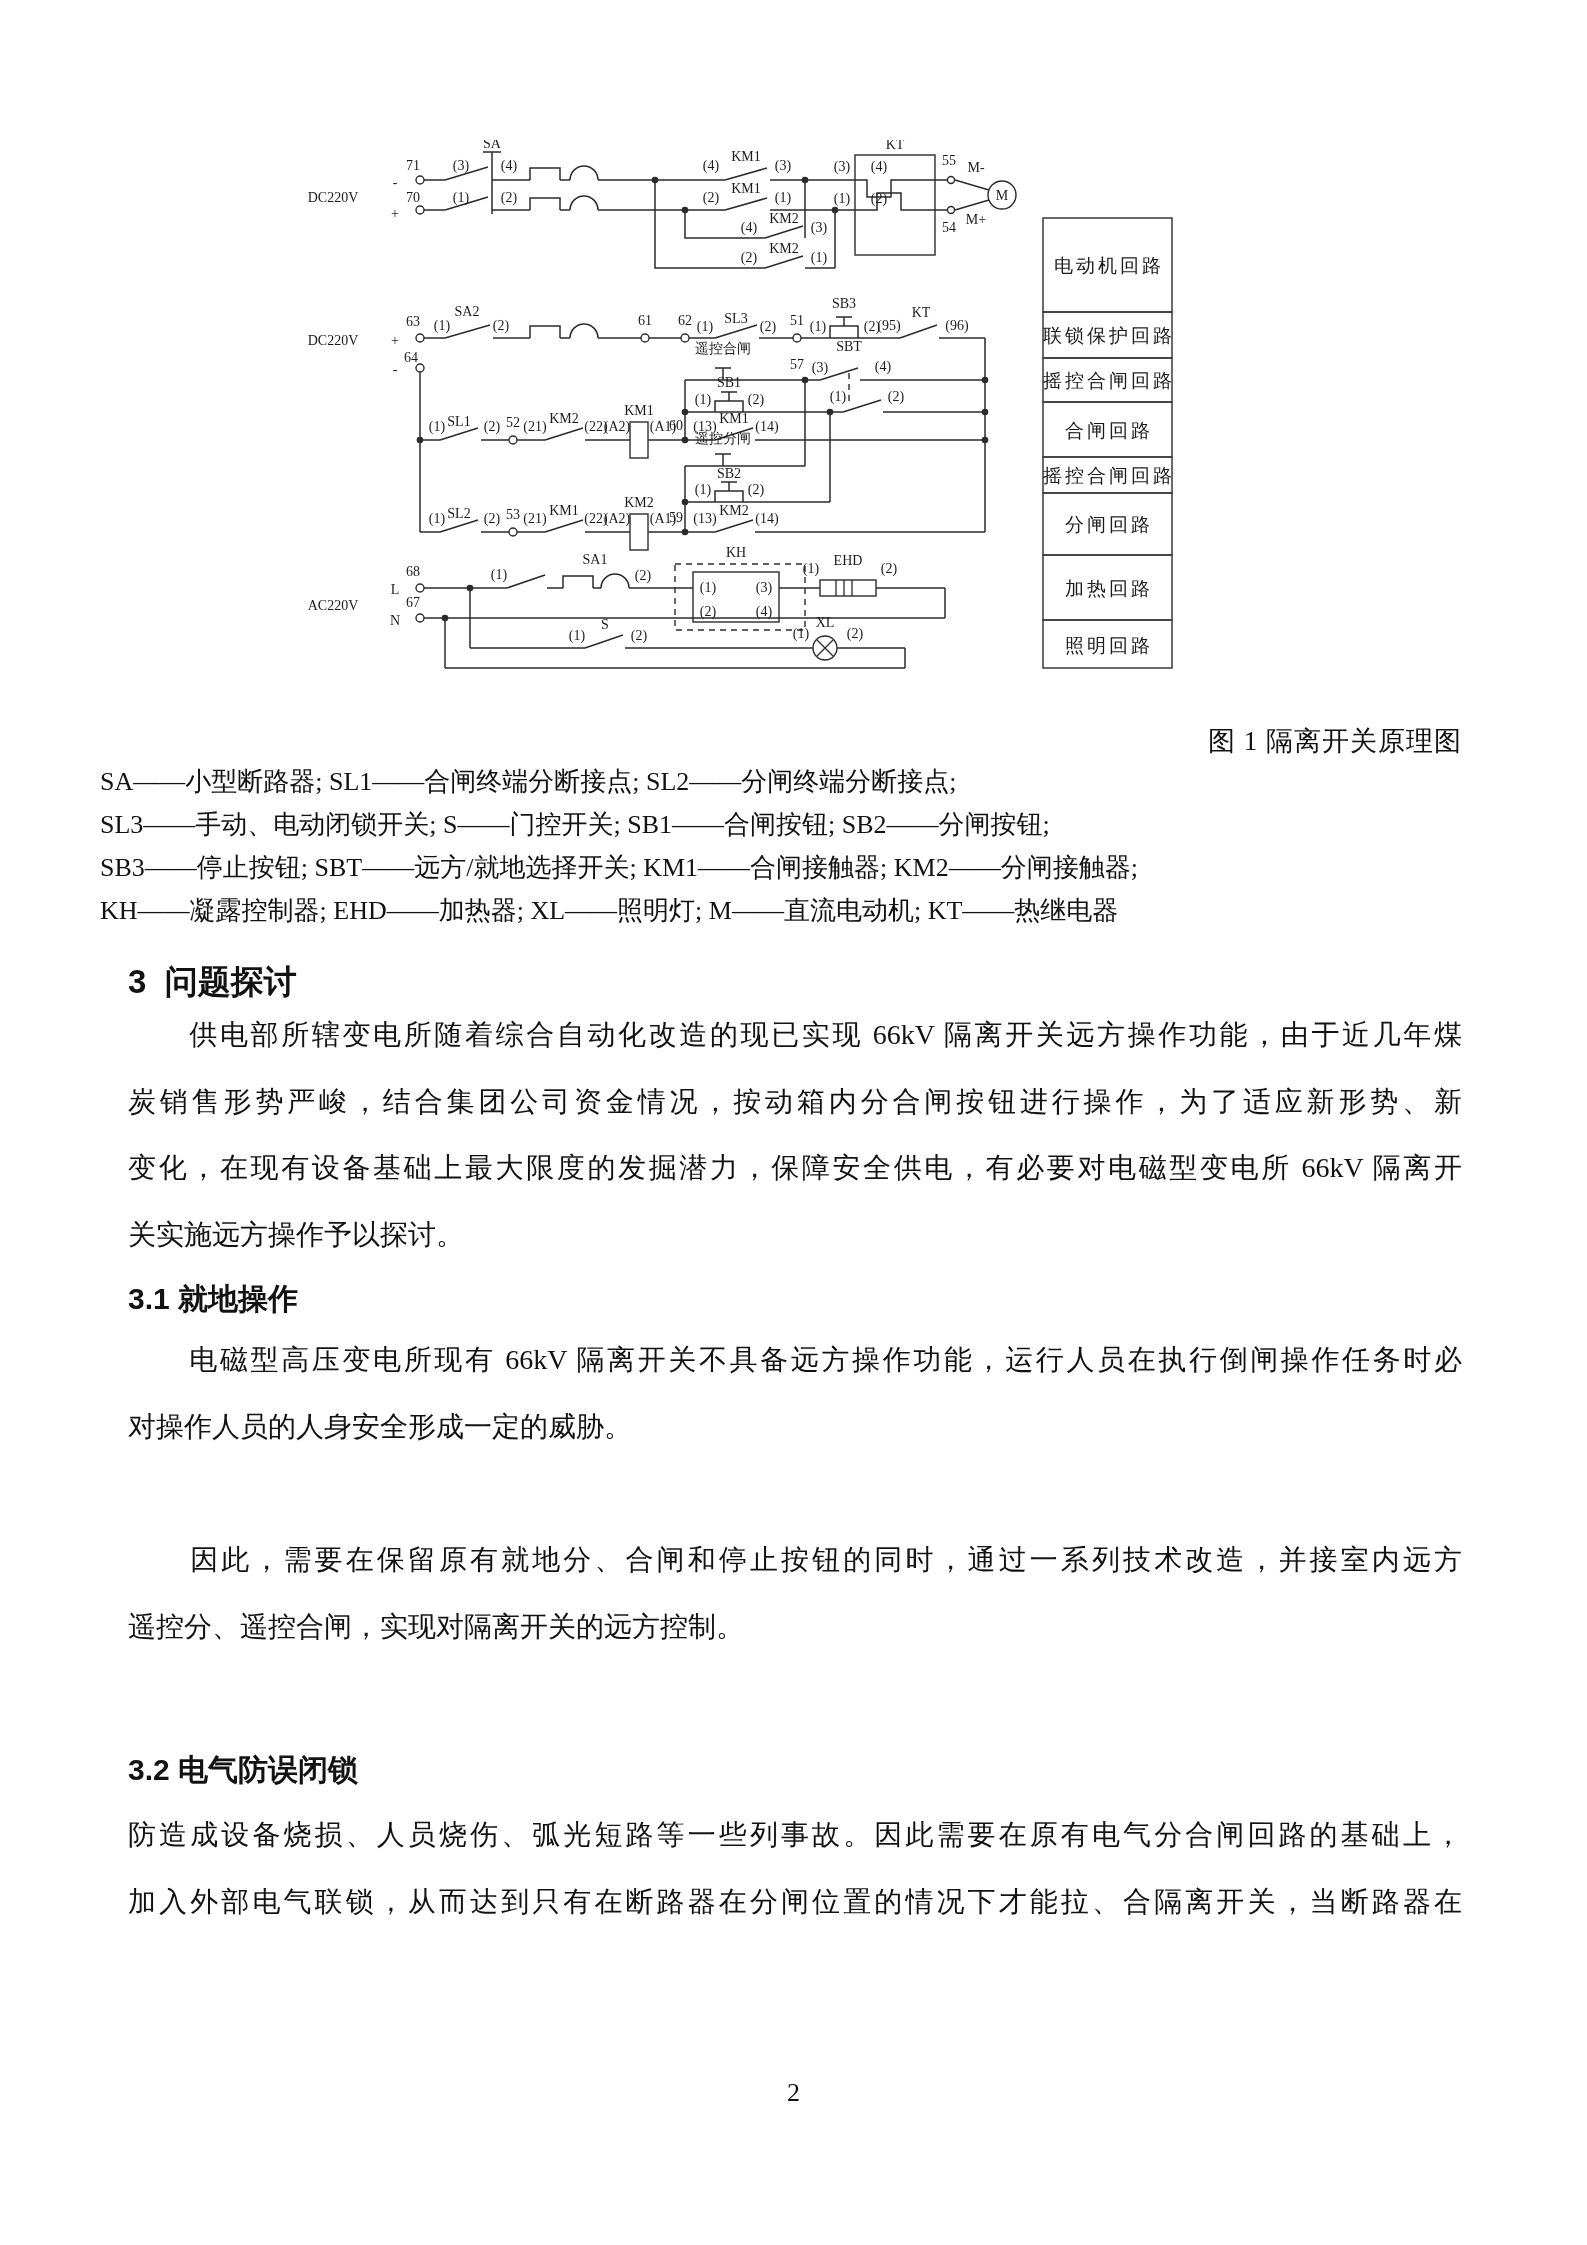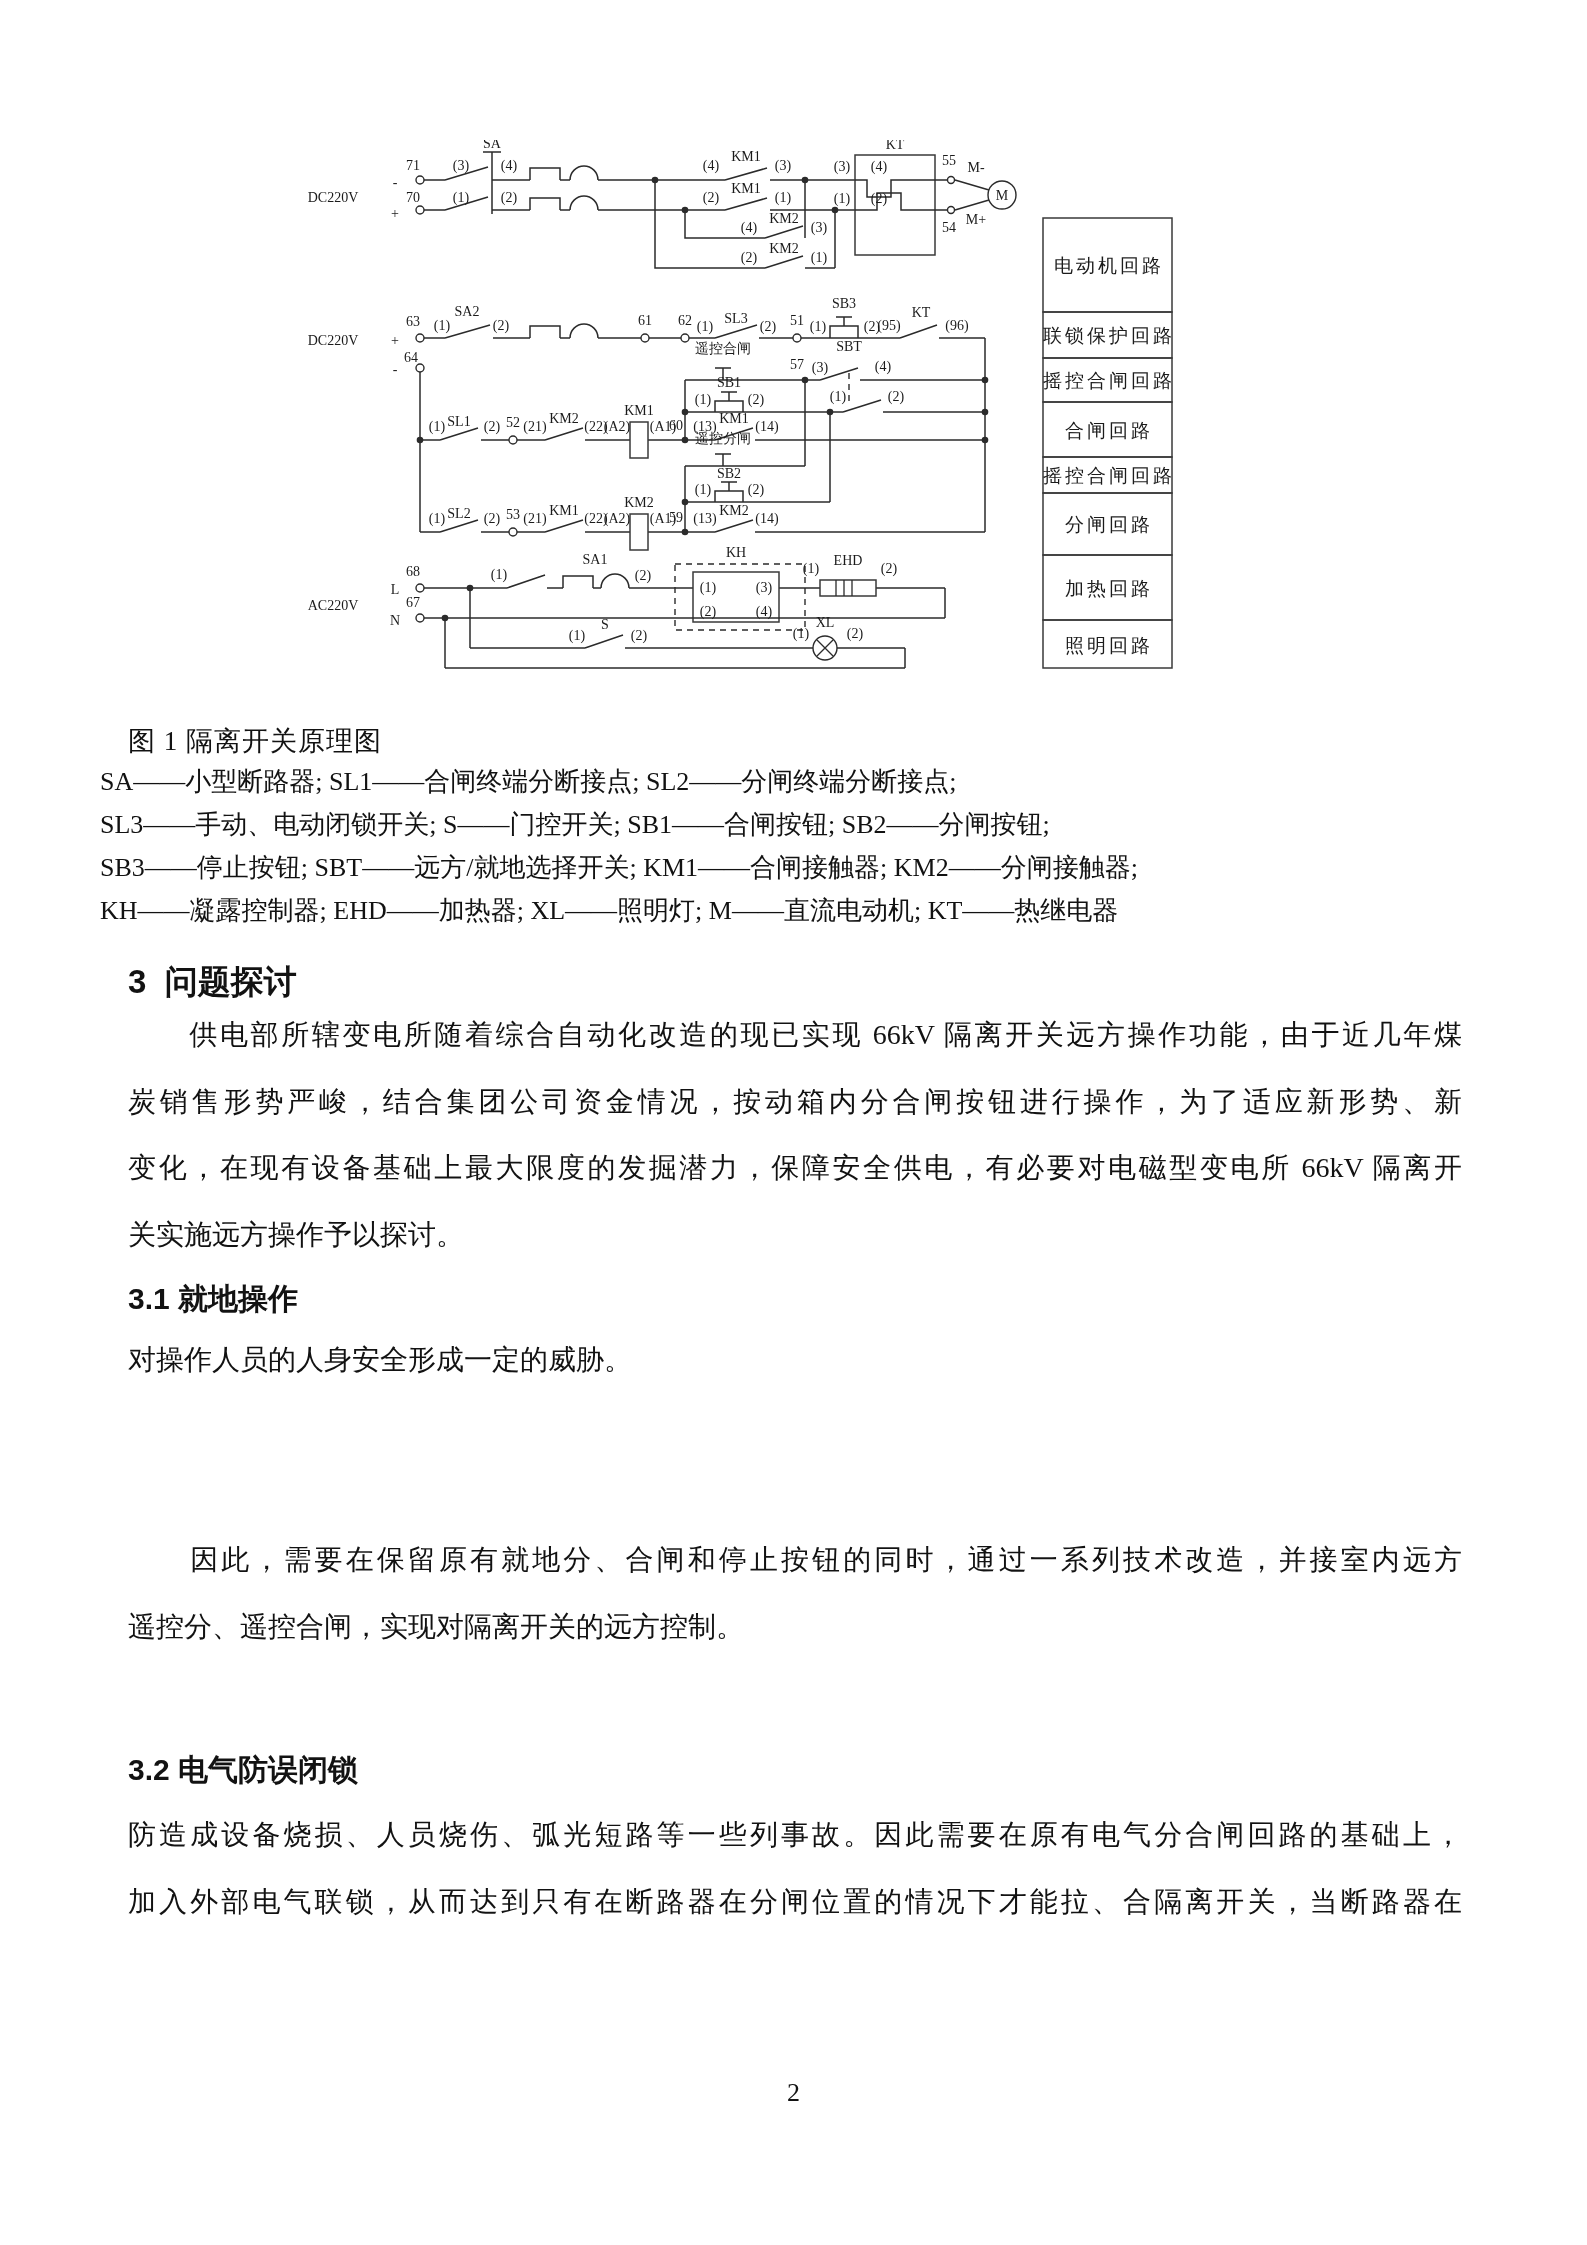--- a/index.html
+++ b/index.html
@@ -12,21 +12,21 @@
   .wire-thin{stroke:#2b2b2b;stroke-width:1.3;fill:none;}
   .dash{stroke:#2b2b2b;stroke-width:1.4;fill:none;stroke-dasharray:6 5;}
   .term{stroke:#2b2b2b;stroke-width:1.4;fill:#fff;}
   .dot{fill:#2b2b2b;stroke:none;}
   .boxr{stroke:#3a3a3a;stroke-width:1.5;fill:none;}
   text.lbl{font-family:"Liberation Serif","DejaVu Serif",serif;font-size:14px;fill:#1b1b1b;text-anchor:middle;}
   text.boxlbl{font-family:"Liberation Serif","DejaVu Serif",serif;font-size:19px;fill:#1b1b1b;
               text-anchor:middle;letter-spacing:3px;}
   
   .caption{position:absolute;left:128px;width:1334px;top:724px;height:34px;line-height:34px;
-           text-align:left;font-size:27px;letter-spacing:1px;}
+           text-align:right;font-size:27px;letter-spacing:1px;}
   .legend{position:absolute;left:100px;width:1390px;top:760px;}
   .legend-line{height:43px;line-height:43px;font-size:26px;}
   .h-sec{position:absolute;left:128px;width:1334px;font-family:"Liberation Sans","DejaVu Sans",sans-serif;
          font-weight:bold;white-space:pre;}
   .h1s{top:960px;font-size:33px;}
   .h2s{font-size:30px;}
   .para{position:absolute;left:128px;width:1334px;font-size:28px;}
   .pline{height:66.5px;line-height:66.5px;text-align:justify;overflow:hidden;}
   .pline.jl{text-align-last:justify;}
   .pageno{position:absolute;left:0;width:1587px;top:2076px;height:34px;line-height:34px;
@@ -281,20 +281,21 @@
   <div class="h-sec h1s">3  问题探讨</div>
   <div class="para" style="top:1002px;">
       <div class="pline jl">　　供电部所辖变电所随着综合自动化改造的现已实现 66kV 隔离开关远方操作功能，由于近几年煤</div>
       <div class="pline jl">炭销售形势严峻，结合集团公司资金情况，按动箱内分合闸按钮进行操作，为了适应新形势、新</div>
       <div class="pline jl">变化，在现有设备基础上最大限度的发掘潜力，保障安全供电，有必要对电磁型变电所 66kV 隔离开</div>
       <div class="pline">关实施远方操作予以探讨。</div>
     </div>
 
   <div class="h-sec h2s" style="top:1279px;">3.1 就地操作</div>
   <div class="para" style="top:1327px;">
+      <div class="pline jl">　　电磁型高压变电所现有 66kV 隔离开关不具备远方操作功能，运行人员在执行倒闸操作任务时必</div>
       <div class="pline">对操作人员的人身安全形成一定的威胁。</div>
     </div>
   <div class="para" style="top:1527px;">
       <div class="pline jl">　　因此，需要在保留原有就地分、合闸和停止按钮的同时，通过一系列技术改造，并接室内远方</div>
       <div class="pline">遥控分、遥控合闸，实现对隔离开关的远方控制。</div>
     </div>
 
   <div class="h-sec h2s" style="top:1750px;">3.2 电气防误闭锁</div>
   <div class="para" style="top:1802px;">
       <div class="pline jl">防造成设备烧损、人员烧伤、弧光短路等一些列事故。因此需要在原有电气分合闸回路的基础上，</div>

